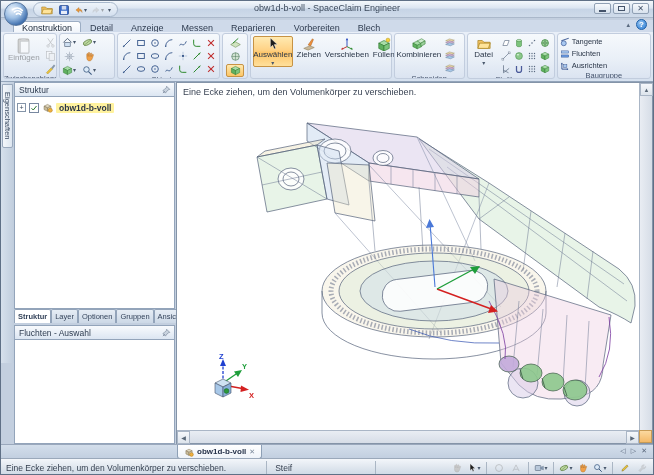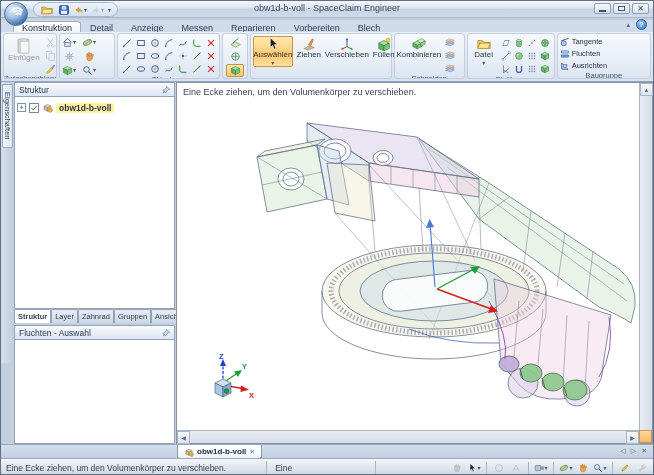--- a/index.html
+++ b/index.html
@@ -802,21 +802,21 @@
             </span>
           <svg class="i11" viewBox="0 0 16 16">
               <use href="#s-part"></use>
             </svg>
           <span id="tree-label">obw1d-b-voll</span>
         </div>
       </div>
       <div id="side-tabs">
         <span class="stab active">Struktur</span>
         <span class="stab">Layer</span>
-        <span class="stab">Zahnrad</span>
+        <span class="stab">Optionen</span>
         <span class="stab">Gruppen</span>
         <span class="stab">Ansichten</span>
       </div>
       <div id="opt-head" class="phead">
         <span>Fluchten - Auswahl</span>
         <span class="pin">
             <svg class="i10" viewBox="0 0 16 16">
               <use href="#s-pin"></use>
             </svg>
           </span>
@@ -928,21 +928,21 @@
     </div>
     <div id="docnav">
       <span>◁</span>
       <span>▷</span>
       <span>✕</span>
     </div>
   </div>
 
   <div id="statusbar">
     <span id="status-msg">Eine Ecke ziehen, um den Volumenkörper zu verschieben.</span>
-    <span id="status-field">Eine</span>
+    <span id="status-field">Steif</span>
     <div id="status-icons">
       <span class="sb dis">
           <svg class="i10" viewBox="0 0 16 16">
             <use href="#s-hand"></use>
           </svg>
         </span>
       <span class="sb">
           <svg class="i10" viewBox="0 0 16 16">
             <use href="#s-cursor"></use>
           </svg>

